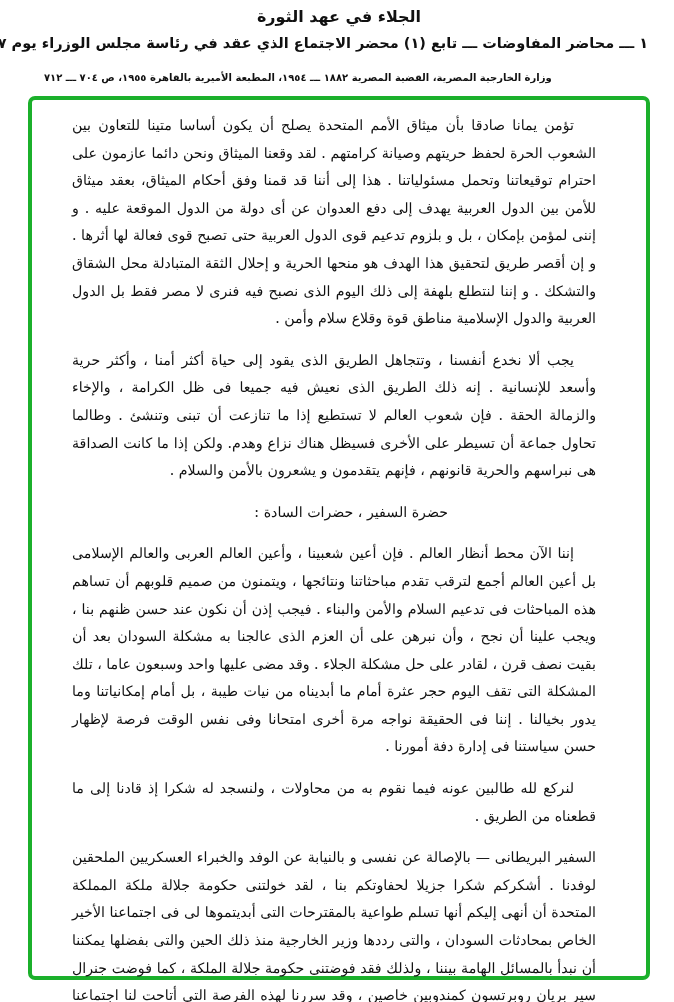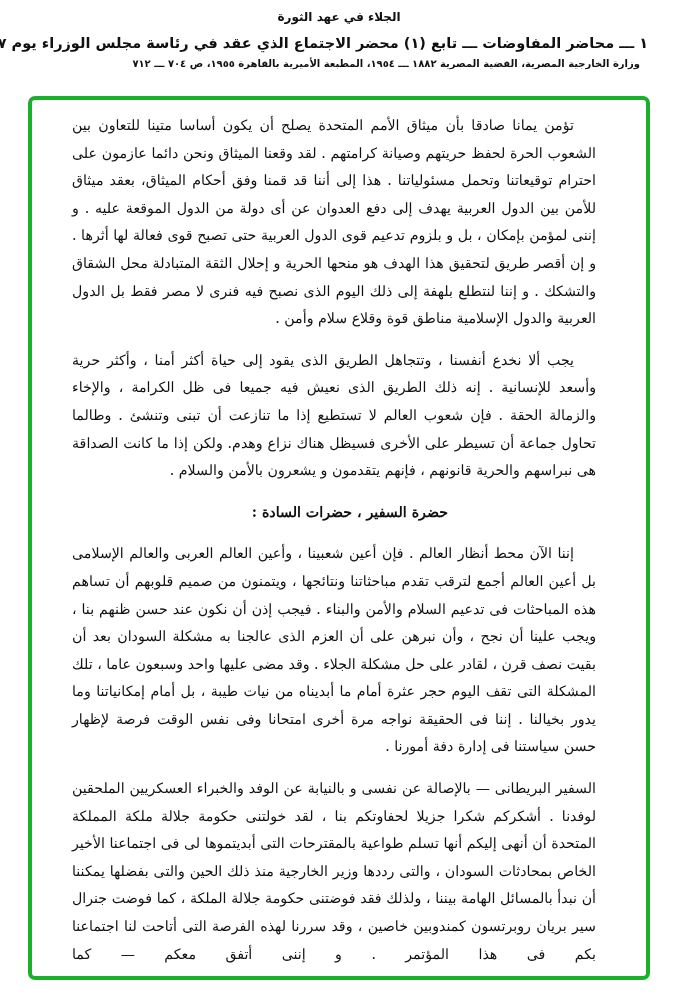--- a/index.html
+++ b/index.html
@@ -18,37 +18,37 @@
     position: absolute;
     left: 30px;
     right: 26px;
     top: 6px;
     direction: rtl;
     text-align: center;
     font-family: "DejaVu Sans", sans-serif;
     font-weight: bold;
   }
   .header .title {
-    font-size: 12px;
+    font-size: 16px;
     line-height: 22px;
     margin: 0;
   }
   .header .subtitle {
     font-size: 14.5px;
     line-height: 26px;
     margin: 2px 0 0 0;
     text-align: justify;
     text-align-last: justify;
     white-space: nowrap;
   }
   .header .source {
     font-size: 10px;
     line-height: 16px;
-    margin: 0;
-    text-align: right;
+    margin: 14px;
+    text-align: left;
     padding-right: 8px;
     white-space: nowrap;
   }
   .frame {
     position: absolute;
     left: 28px;
     top: 96px;
     width: 614px;
     height: 876px;
     border: 4px solid #1bb02b;
@@ -68,21 +68,20 @@
   }
   .body-text p {
     margin: 0 12px 14px 0;
   }
   .body-text p.indent {
     text-indent: 22px;
   }
   .body-text p.salutation {
     padding-right: 148px;
     text-indent: 0;
-    font-weight: bold;
   }
   .body-text p.last {
     text-align-last: justify;
   }
 </style>
 </head>
 <body>
 
 <div class="header">
   <p class="title">الجلاء في عهد الثورة</p>
@@ -90,14 +89,15 @@
   <p class="source">وزارة الخارجية المصرية، القضية المصرية ١٨٨٢ ـــ ١٩٥٤، المطبعة الأميرية بالقاهرة ١٩٥٥، ص ٧٠٤ ـــ ٧١٢</p>
 </div>
 
 <div class="frame"></div>
 
 <div class="body-text">
   <p class="indent">تؤمن يمانا صادقا بأن ميثاق الأمم المتحدة يصلح أن يكون أساسا متينا للتعاون بين الشعوب الحرة لحفظ حريتهم وصيانة كرامتهم . لقد وقعنا الميثاق ونحن دائما عازمون على احترام توقيعاتنا وتحمل مسئولياتنا . هذا إلى أننا قد قمنا وفق أحكام الميثاق، بعقد ميثاق للأمن بين الدول العربية يهدف إلى دفع العدوان عن أى دولة من الدول الموقعة عليه . و إننى لمؤمن بإمكان ، بل و بلزوم تدعيم قوى الدول العربية حتى تصبح قوى فعالة لها أثرها . و إن أقصر طريق لتحقيق هذا الهدف هو منحها الحرية و إحلال الثقة المتبادلة محل الشقاق والتشكك . و إننا لنتطلع بلهفة إلى ذلك اليوم الذى نصبح فيه فنرى لا مصر فقط بل الدول العربية والدول الإسلامية مناطق قوة وقلاع سلام وأمن .</p>
   <p class="indent">يجب ألا نخدع أنفسنا ، وتتجاهل الطريق الذى يقود إلى حياة أكثر أمنا ، وأكثر حرية وأسعد للإنسانية . إنه ذلك الطريق الذى نعيش فيه جميعا فى ظل الكرامة ، والإخاء والزمالة الحقة . فإن شعوب العالم لا تستطيع إذا ما تنازعت أن تبنى وتنشئ . وطالما تحاول جماعة أن تسيطر على الأخرى فسيظل هناك نزاع وهدم. ولكن إذا ما كانت الصداقة هى نبراسهم والحرية قانونهم ، فإنهم يتقدمون و يشعرون بالأمن والسلام .</p>
   <p class="salutation">حضرة السفير ، حضرات السادة :</p>
   <p class="indent">إننا الآن محط أنظار العالم . فإن أعين شعبينا ، وأعين العالم العربى والعالم الإسلامى بل أعين العالم أجمع لترقب تقدم مباحثاتنا ونتائجها ، ويتمنون من صميم قلوبهم أن تساهم هذه المباحثات فى تدعيم السلام والأمن والبناء . فيجب إذن أن نكون عند حسن ظنهم بنا ، ويجب علينا أن نجح ، وأن نبرهن على أن العزم الذى عالجنا به مشكلة السودان بعد أن بقيت نصف قرن ، لقادر على حل مشكلة الجلاء . وقد مضى عليها واحد وسبعون عاما ، تلك المشكلة التى تقف اليوم حجر عثرة أمام ما أبديناه من نيات طيبة ، بل أمام إمكانياتنا وما يدور بخيالنا . إننا فى الحقيقة نواجه مرة أخرى امتحانا وفى نفس الوقت فرصة لإظهار حسن سياستنا فى إدارة دفة أمورنا .</p>
+  <p class="indent">لنركع لله طالبين عونه فيما نقوم به من محاولات ، ولنسجد له شكرا إذ قادنا إلى ما قطعناه من الطريق .</p>
   <p class="last">السفير البريطانى — بالإصالة عن نفسى و بالنيابة عن الوفد والخبراء العسكريين الملحقين لوفدنا . أشكركم شكرا جزيلا لحفاوتكم بنا ، لقد خولتنى حكومة جلالة ملكة المملكة المتحدة أن أنهى إليكم أنها تسلم طواعية بالمقترحات التى أبديتموها لى فى اجتماعنا الأخير الخاص بمحادثات السودان ، والتى رددها وزير الخارجية منذ ذلك الحين والتى بفضلها يمكننا أن نبدأ بالمسائل الهامة بيننا ، ولذلك فقد فوضتنى حكومة جلالة الملكة ، كما فوضت جنرال سير بريان روبرتسون كمندوبين خاصين ، وقد سررنا لهذه الفرصة التى أتاحت لنا اجتماعنا بكم فى هذا المؤتمر . و إننى أتفق معكم — كما</p>
 </div>
 
 </body></html>

